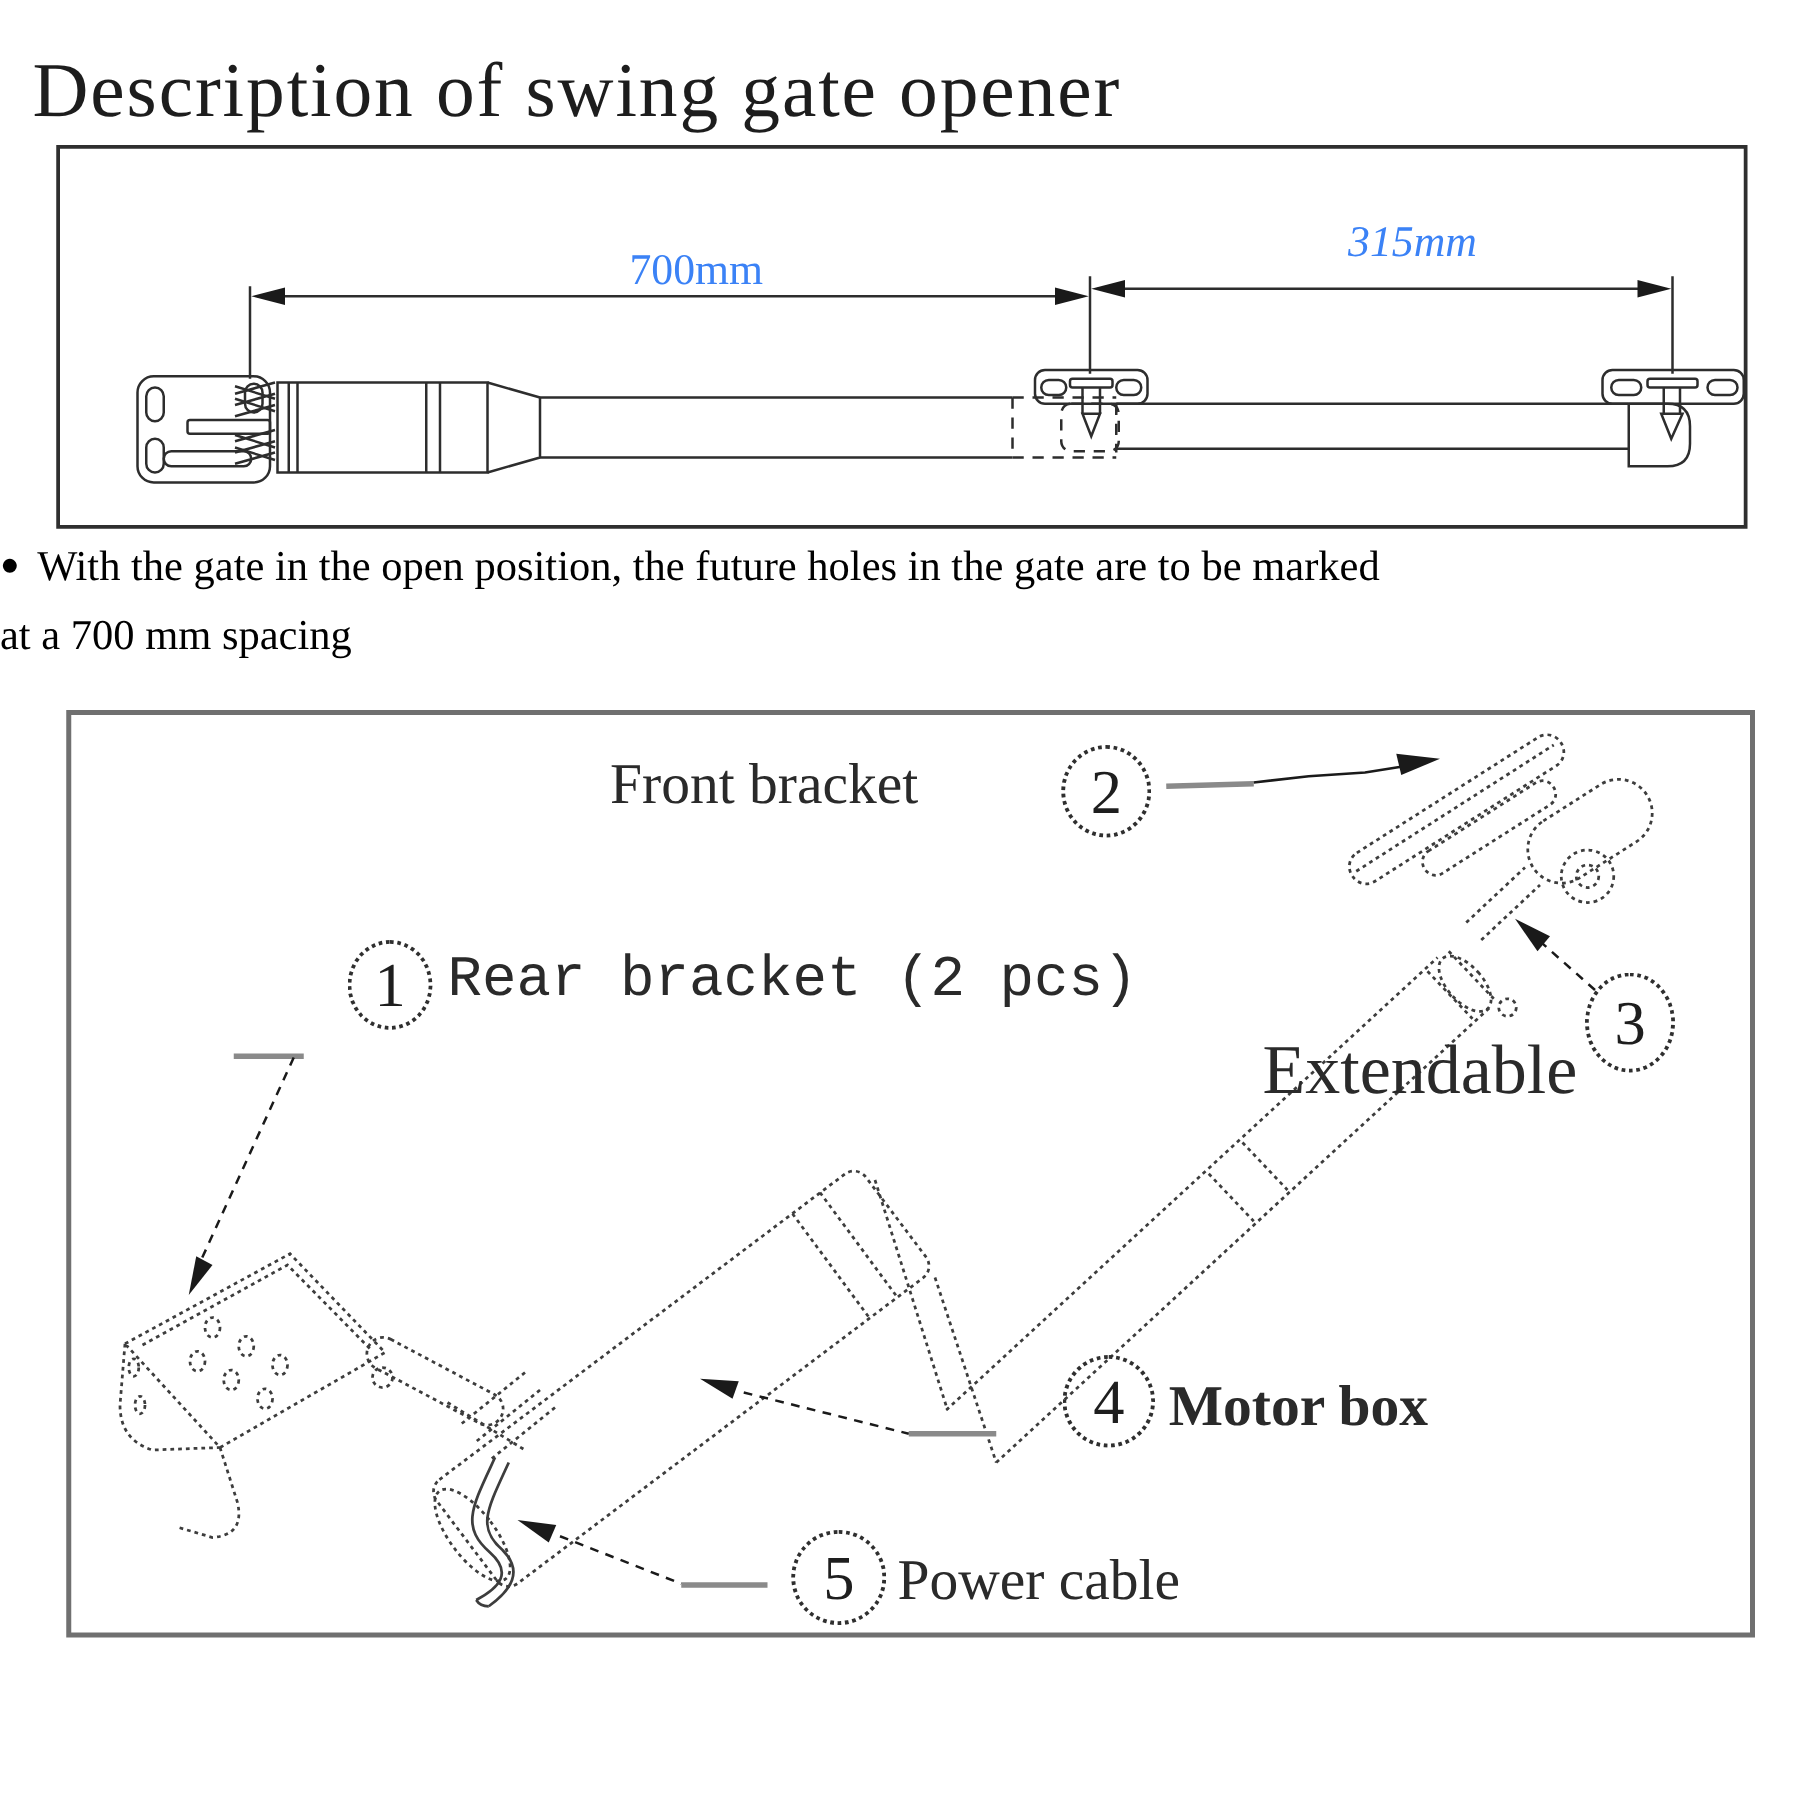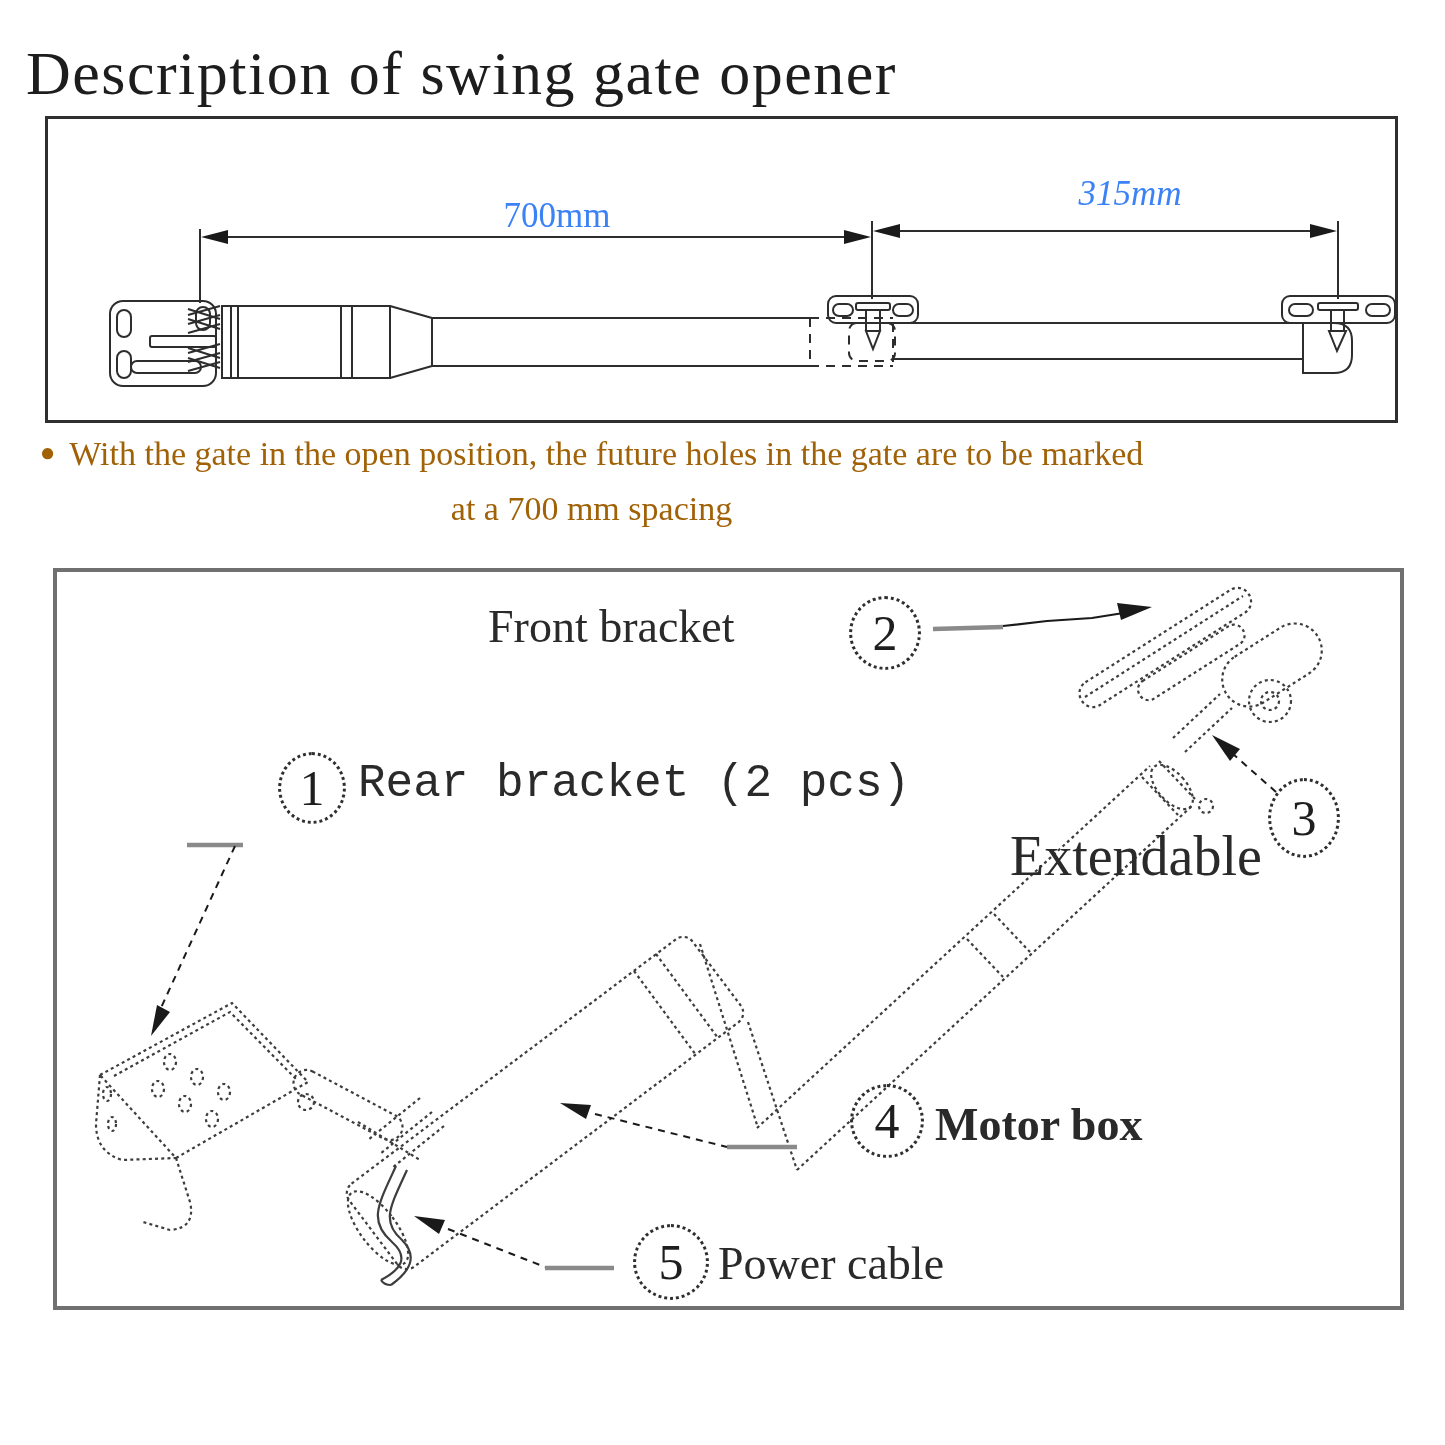--- a/index.html
+++ b/index.html
@@ -5,21 +5,21 @@
   html,body{margin:0;padding:0;background:#ffffff;}
   #canvas{position:relative;width:1445px;height:1445px;background:#fff;overflow:hidden;
           font-family:"Liberation Serif", serif;color:#1f1f1f;}
   .abs{position:absolute;}
   #title{left:0;top:38px;width:1445px;font-size:62px;letter-spacing:1.5px;
          color:#1d1d1d;white-space:nowrap;padding-left:26px;}
   #box1{left:45px;top:116px;width:1347px;height:301px;border:3px solid #2f2f2f;background:#fff;}
   #box2{left:53px;top:568px;width:1343px;height:734px;border:4px solid #707070;background:#fff;}
   #art{left:0;top:0;pointer-events:none;}
   .dim{font-size:35px;color:#3b82f6;text-align:center;width:170px;white-space:nowrap;}
-  .bullet-line{left:0;width:1183px;text-align:center;font-size:34px;color:#a16207;white-space:nowrap;}
+  .bullet-line{left:0;width:1183px;font-size:34px;color:#000000;white-space:nowrap;}
   .bullet-dot{display:inline-block;margin-right:14px;font-size:26px;vertical-align:4px;}
   .lbl{font-size:46px;color:#2a2a2a;white-space:nowrap;}
   .circnum{display:flex;align-items:center;justify-content:center;border:3px dotted #2f2f2f;
            border-radius:50%;font-size:50px;color:#1e1e1e;box-sizing:border-box;background:rgba(255,255,255,0);}
 </style>
 </head>
 <body>
 
 <div id="canvas">
 

